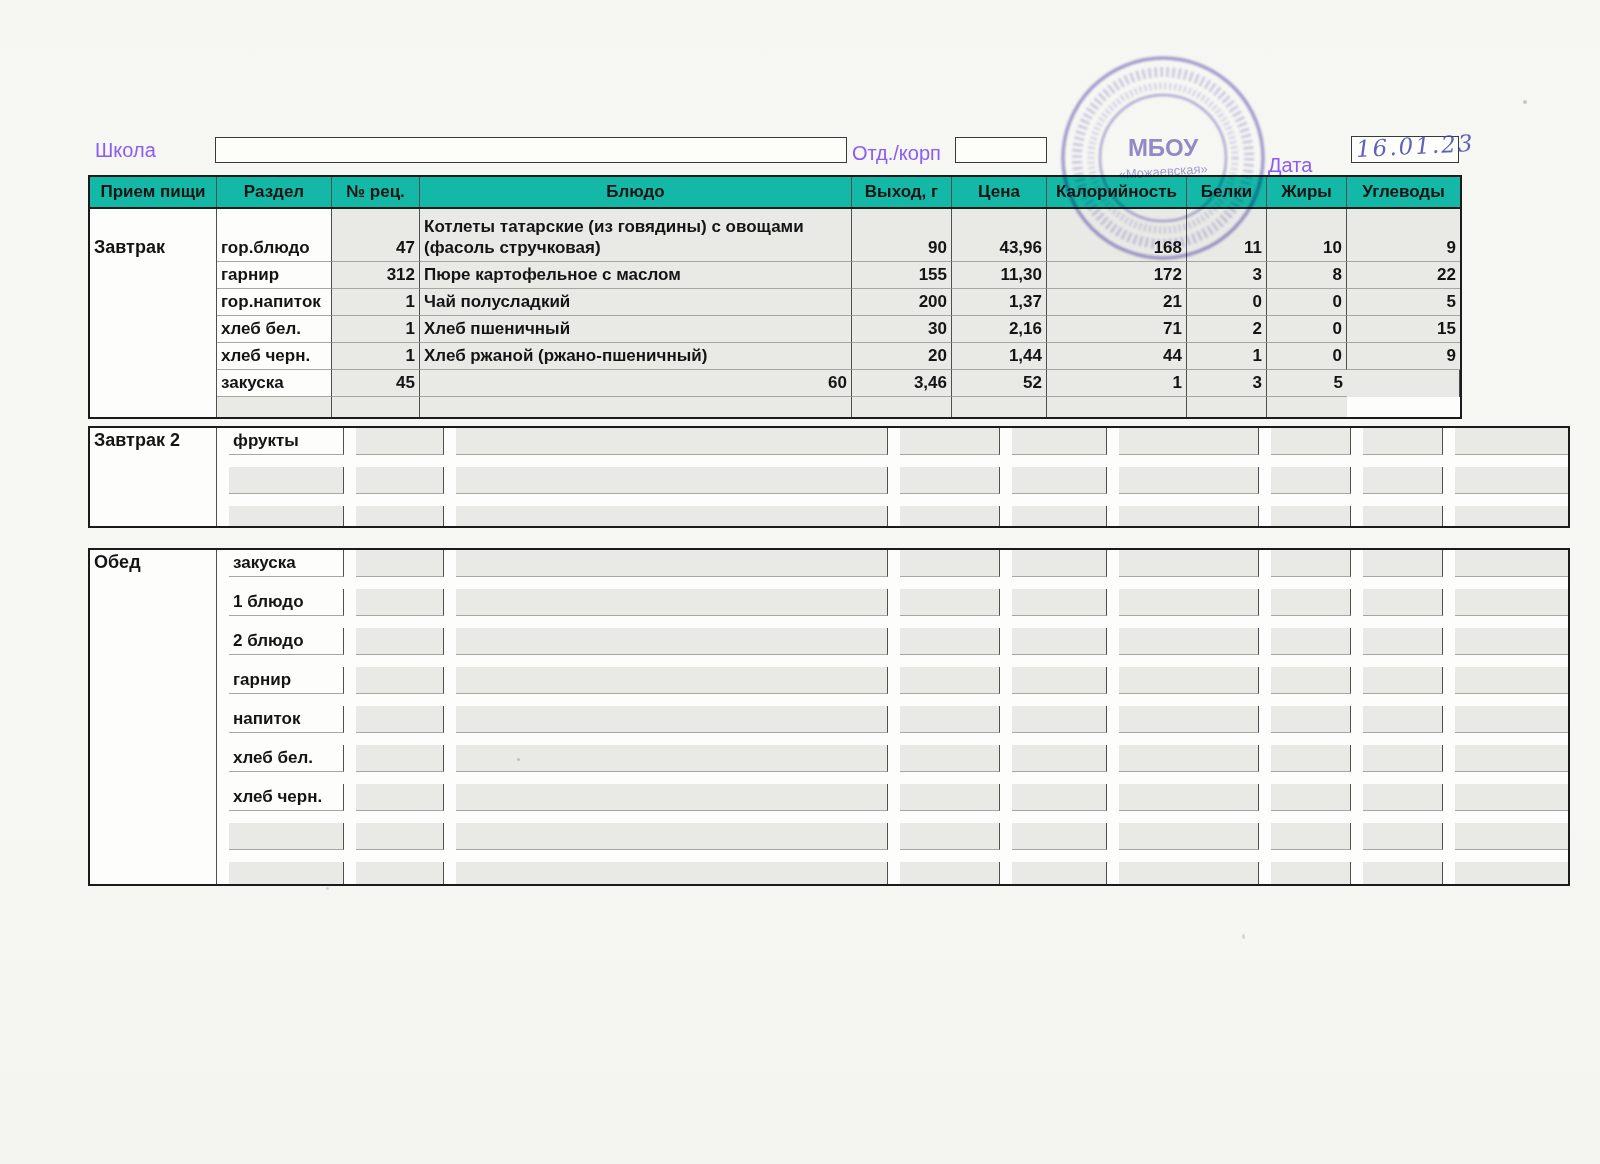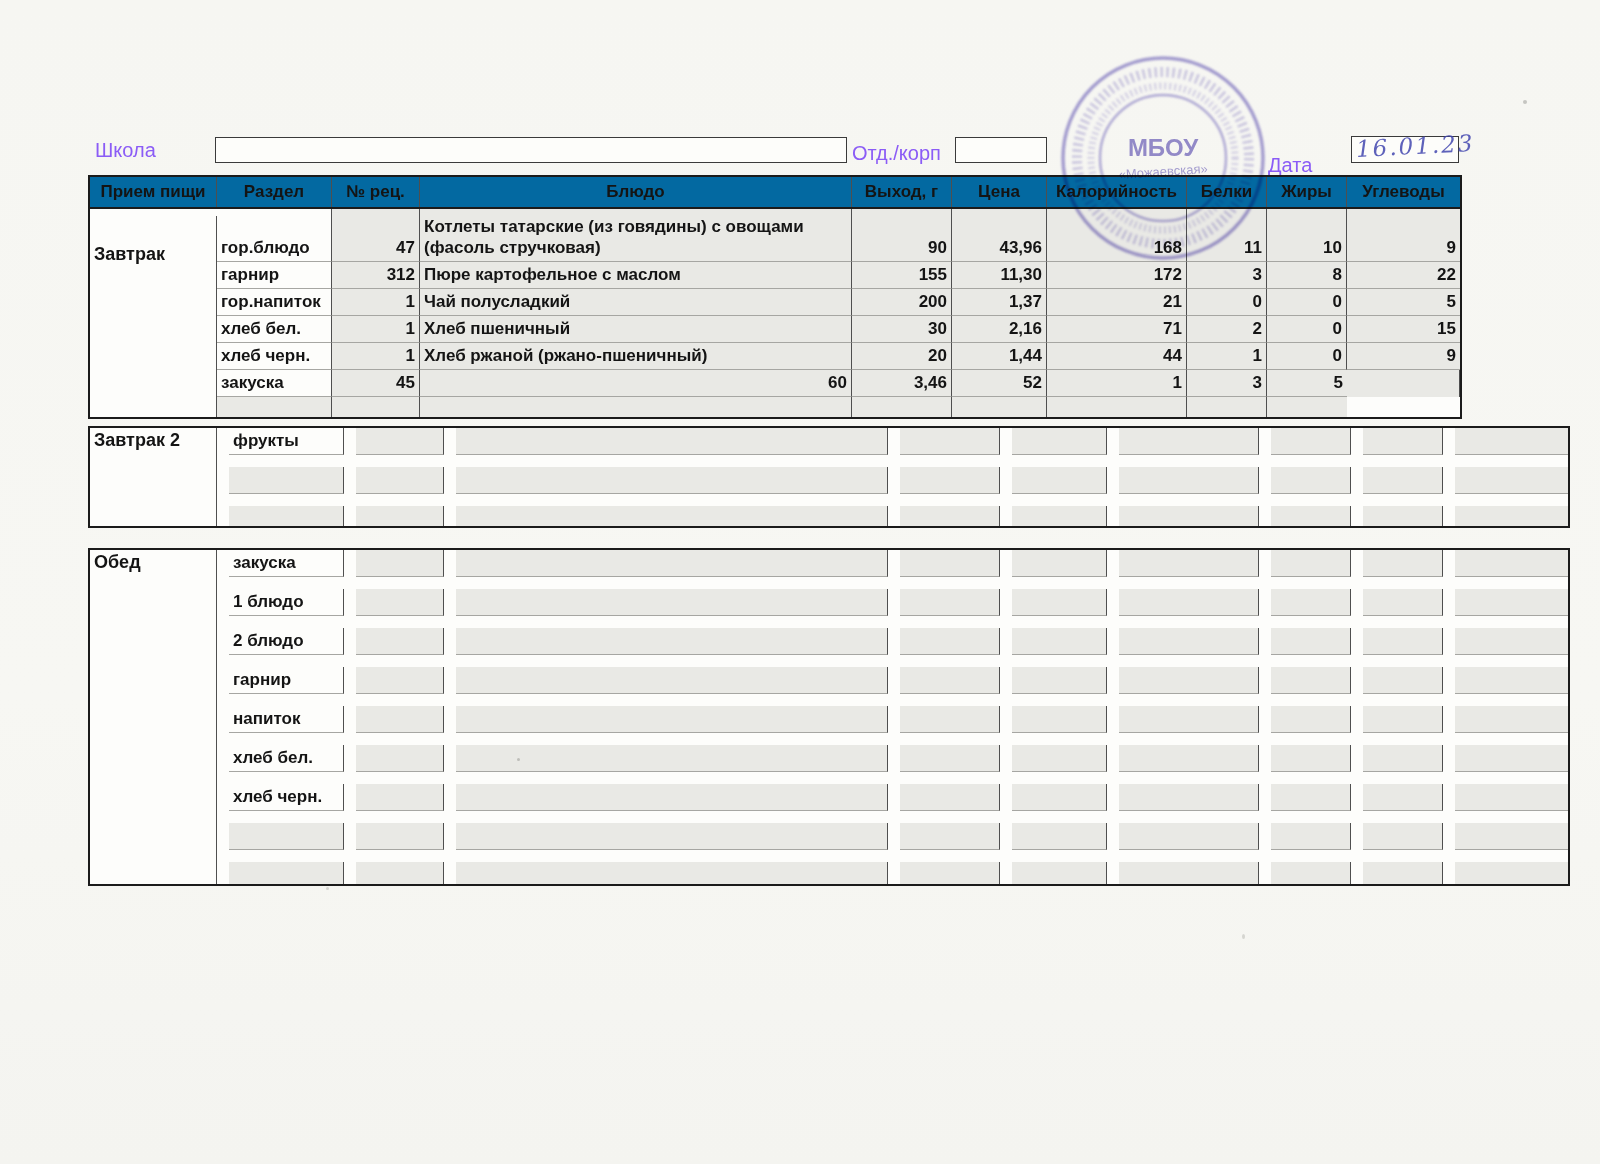--- a/index.html
+++ b/index.html
@@ -34,21 +34,21 @@
   .header-row, .sect {
     display:grid;
     grid-template-columns:127px 115px 88px 432px 100px 95px 140px 80px 80px 113px;
     width:max-content;
     border:2px solid #1b1b1b;
     background:#fdfdfb;
   }
   .hcell {
     height:30px; display:flex; align-items:center; justify-content:center;
     font-weight:bold; font-size:17px;
-    border-right:1px solid #4f4f4f; background:#0369a1; text-align:center;
+    border-right:1px solid #4f4f4f; background:#14b8a6; text-align:center;
   }
   .hcell.lastcol { border-right:none; }
   .sect:first-child { margin-top:-2px; }
   .sect + .sect { margin-top:7px;gap:12px; }
   .cell {
     display:flex; align-items:flex-end;
     padding:0 4px 3px 4px;
     font-weight:bold; font-size:17px; line-height:1.2;
     border-right:1px solid #4f4f4f;
     border-bottom:1px solid #a6a6a2;
@@ -106,21 +106,21 @@
         <div class="hcell">Блюдо</div>
         <div class="hcell">Выход, г</div>
         <div class="hcell">Цена</div>
         <div class="hcell">Калорийность</div>
         <div class="hcell">Белки</div>
         <div class="hcell">Жиры</div>
         <div class="hcell lastcol">Углеводы</div>
       </div>
     <div id="sections">
         <div class="sect" style="grid-template-rows: 53px 27px 27px 27px 27px 27px 20px;">
-          <div class="cell meal-cell white" style="grid-row: 1 / span 7; margin-top: 7px;">
+          <div class="cell meal-cell white" style="grid-row: 1 / span 7;">
             <span class="meal-label" style="height: 53px;">Завтрак</span>
           </div>
           <div class="cell left white">гор.блюдо</div>
           <div class="cell right gray">47</div>
           <div class="cell left gray">Котлеты татарские (из говядины) с овощами (фасоль стручковая)</div>
           <div class="cell right gray">90</div>
           <div class="cell right gray">43,96</div>
           <div class="cell right gray">168</div>
           <div class="cell right gray">11</div>
           <div class="cell right gray">10</div>

